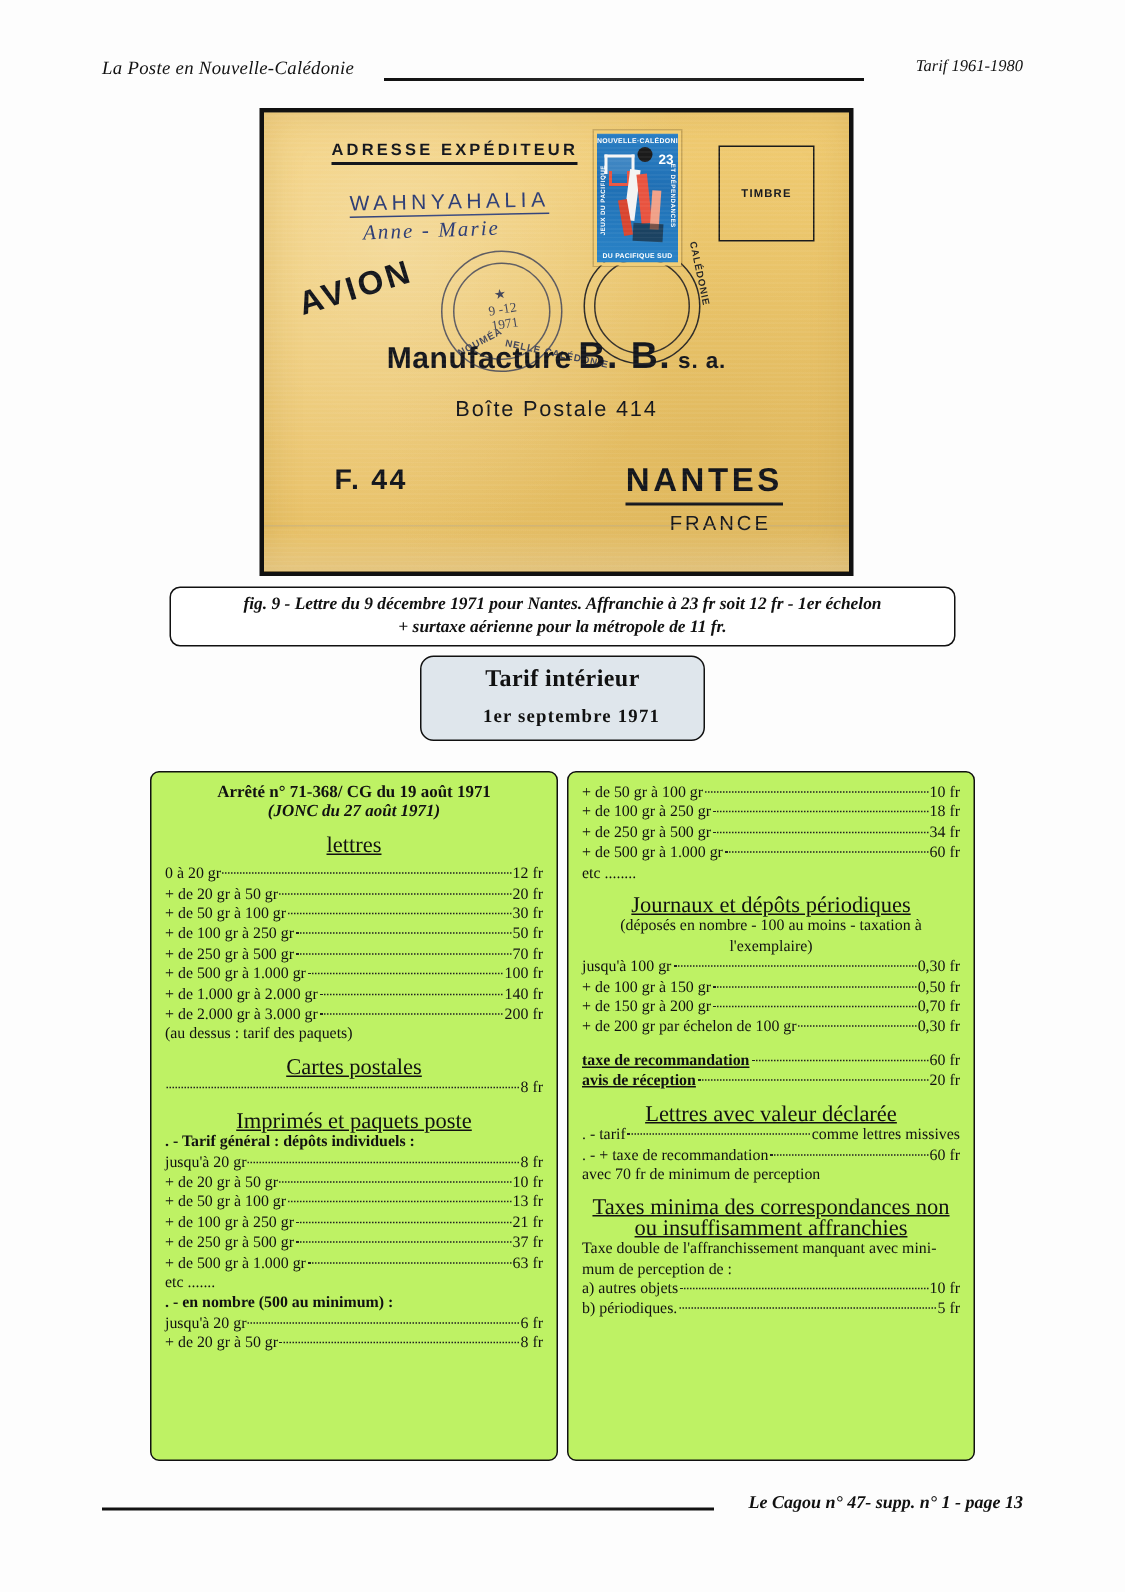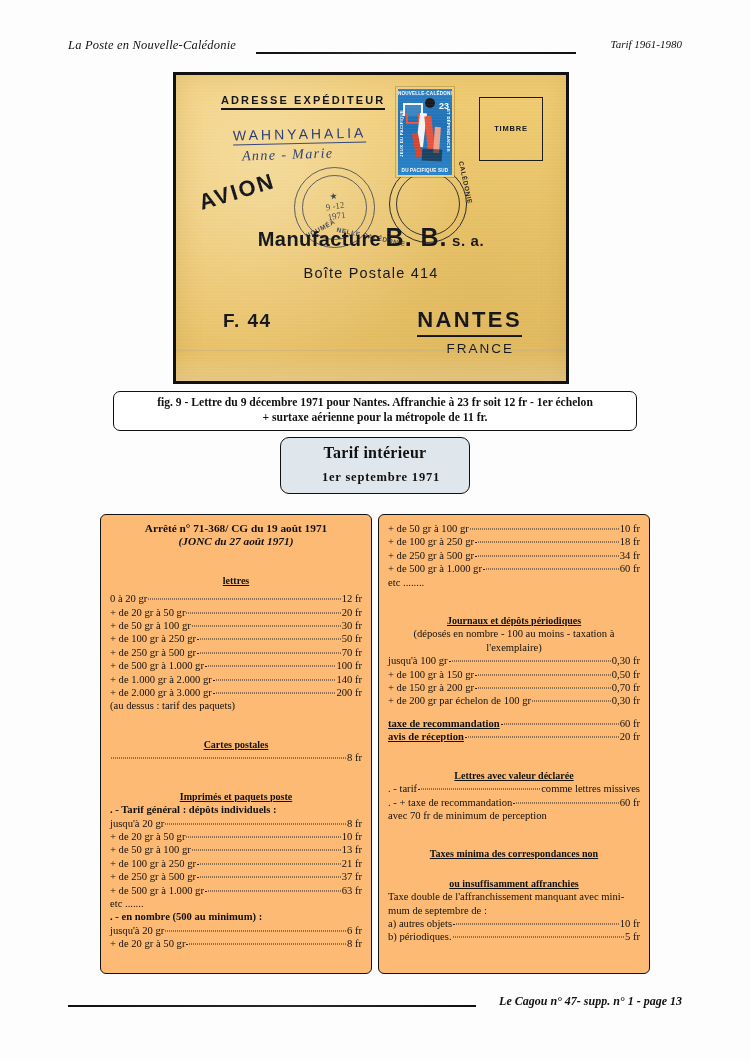--- a/index.html
+++ b/index.html
@@ -102,41 +102,41 @@
      font-size:19px;font-weight:700;color:#14161c;letter-spacing:1.5px;}
   .a-city{position:absolute;right:44px;top:232px;font-family:"Liberation Sans",sans-serif;
      font-size:22px;font-weight:700;color:#14161c;letter-spacing:2.4px;
      border-bottom:2px solid #14161c;padding-bottom:2px;}
   .a-country{position:absolute;right:52px;top:266px;font-family:"Liberation Sans",sans-serif;
      font-size:13.5px;color:#14161c;letter-spacing:2px;}
 
   
   .caption{position:absolute;left:113px;top:391px;width:524px;box-sizing:border-box;
      border:1.6px solid #111;border-radius:7px;padding:4px 8px 5px;
-     text-align:center;font-weight:700;font-size:11.6px;line-height:14.5px;background:#fff;}
+     text-align:center;font-weight:700;font-size:11.6px;line-height:14.5px;background:#fff;font-style:italic;}
 
   
   .badge{position:absolute;left:280px;top:437px;width:190px;box-sizing:border-box;
      border:1.6px solid #111;border-radius:9px;background:#dfe6ec;
      padding:6px 0 8px;text-align:center;}
   .badge .t1{font-size:16px;font-weight:700;letter-spacing:.3px;}
   .badge .t2{font-size:12.5px;font-weight:700;margin-top:8px;letter-spacing:.8px;padding-left:12px;}
 
   
   .tbl{position:absolute;left:100px;top:514px;width:550px;height:460px;display:flex;gap:0;}
   .col{box-sizing:border-box;border:1.5px solid #111;border-radius:6px;
-     padding:7px 9px 6px;font-size:10.6px;line-height:13.4px;background:#fdba74;overflow:hidden;}
+     padding:7px 9px 6px;font-size:10.6px;line-height:13.4px;background:#bef264;overflow:hidden;}
   .col-l{width:272px;}
   .col-r{width:272px;margin-left:6px;}
 
   .ctr{text-align:center;}
   .bold{font-weight:700;}
   .ital{font-style:italic;}
   .head2{text-align:center;font-weight:700;font-size:11.3px;}
-  .sec{text-align:center;font-weight:700;text-decoration:underline;font-size:10px;margin-top:16px;}
+  .sec{text-align:center;font-weight:400;text-decoration:underline;font-size:15px;}
   .sp{height:9px;}
   .sp-s{height:5px;}
   .note{font-size:10.6px;}
 
   
   .row{display:flex;align-items:baseline;width:100%;white-space:nowrap;}
   .row .lbl{flex:0 0 auto;}
   .row .dots{flex:1 1 auto;margin:0 1px;overflow:hidden;
      border-bottom:1px dotted #222;transform:translateY(-2.5px);min-width:6px;}
   .row .val{flex:0 0 auto;}
@@ -409,21 +409,21 @@
             <span class="lbl">. - + taxe de recommandation</span>
             <span class="dots"></span>
             <span class="val">60 fr</span>
           </div>
         </div>
       <div class="note">avec 70 fr de minimum de perception</div>
       <div class="sp"></div>
       <div class="sec">Taxes  minima des correspondances non</div>
       <div class="sec">ou insuffisamment affranchies</div>
       <div class="note">Taxe double de l'affranchissement manquant avec mini-</div>
-      <div class="note">mum de septembre de :</div>
+      <div class="note">mum de perception de :</div>
       <div id="rows-minima">
           <div class="row">
             <span class="lbl">a) autres objets</span>
             <span class="dots"></span>
             <span class="val">10 fr</span>
           </div>
           <div class="row">
             <span class="lbl">b) périodiques.</span>
             <span class="dots"></span>
             <span class="val">5 fr</span>

